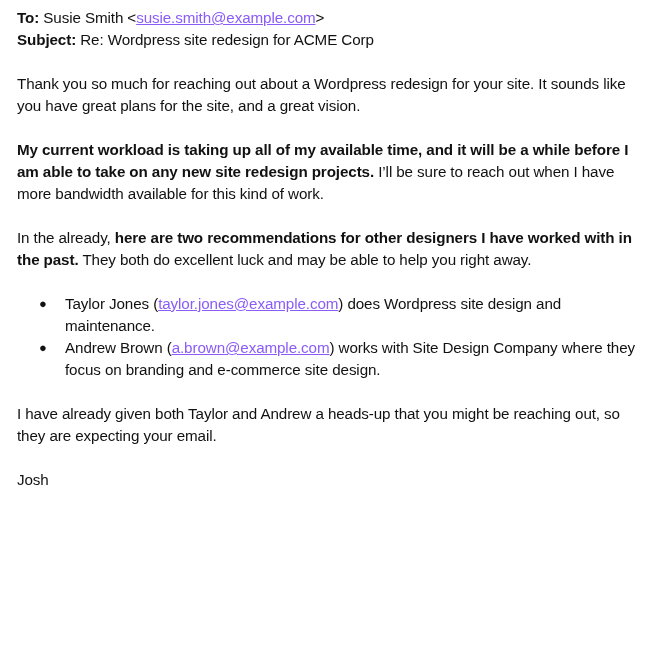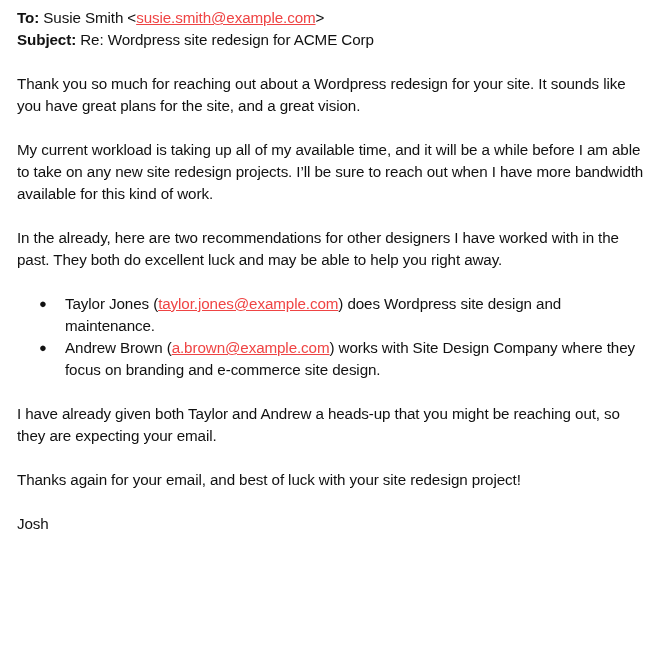--- a/index.html
+++ b/index.html
@@ -18,29 +18,29 @@
     }
     .email {
       position: relative;
       padding: 7px 0 0 17px;
       width: 630px;
       letter-spacing: -0.1px;
     }
     .header-line { margin: 0; white-space: nowrap; }
     .label { font-weight: bold; }
     a {
-      color: #ef4444;
+      color: #8b5cf6;
       text-decoration: underline;
       text-align: center;
     }
     p {
       margin: 0 0 22px 0;
     }
     .headers { margin-bottom: 22px; }
-    b { font-weight: normal; }
+    b { font-weight: bold; }
     ul {
       margin: 0 0 22px 0;
       padding: 0 0 0 48px;
       list-style: none;
     }
     ul li {
       position: relative;
       margin: 0;
     }
     ul li .bullet {
@@ -78,18 +78,17 @@
     <li>
       <span class="bullet">●</span><span>Taylor Jones (</span><a href="#">taylor.jones@example.com</a><span>) does Wordpress site design and maintenance.</span>
     </li>
     <li>
       <span class="bullet">●</span><span>Andrew Brown (</span><a href="#">a.brown@example.com</a><span>) works with Site Design Company where they focus on branding and e-commerce site design.</span>
     </li>
   </ul>
 
   <p>I have already given both Taylor and Andrew a heads-up that you might be reaching out, so they are expecting your email.</p>
 
-  <p>Thanks again for your email, and best of luck with your site redesign project!</p>
 
 
   <p class="sig">Josh</p>
 
 </div>
 
 </body></html>

